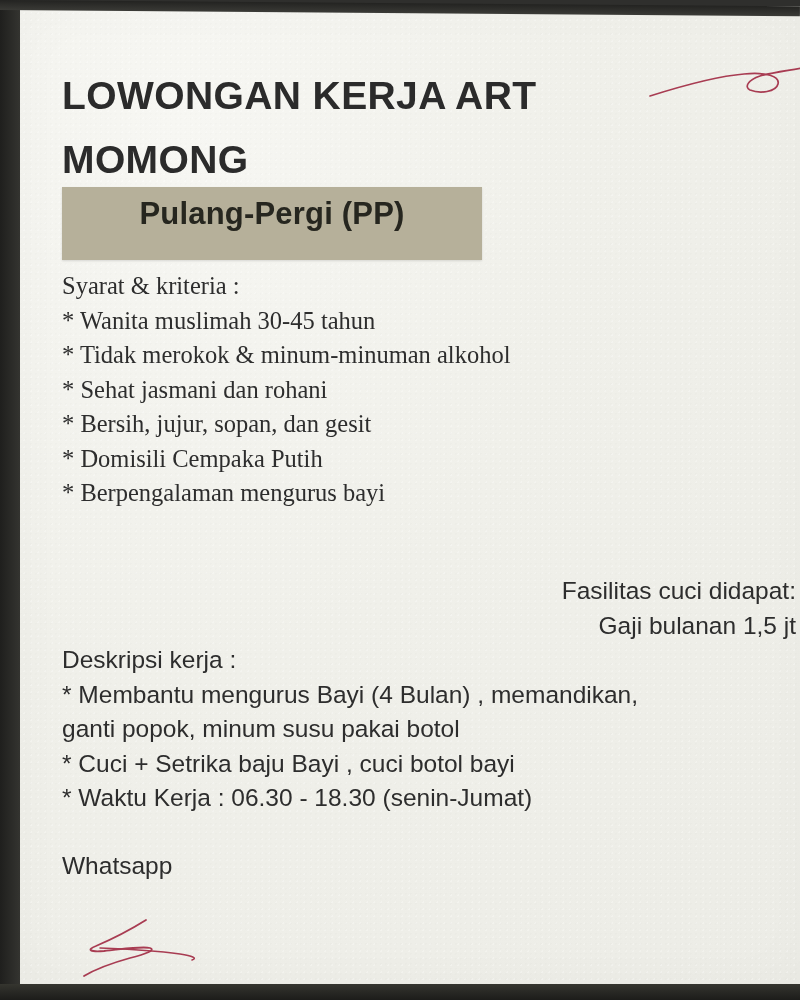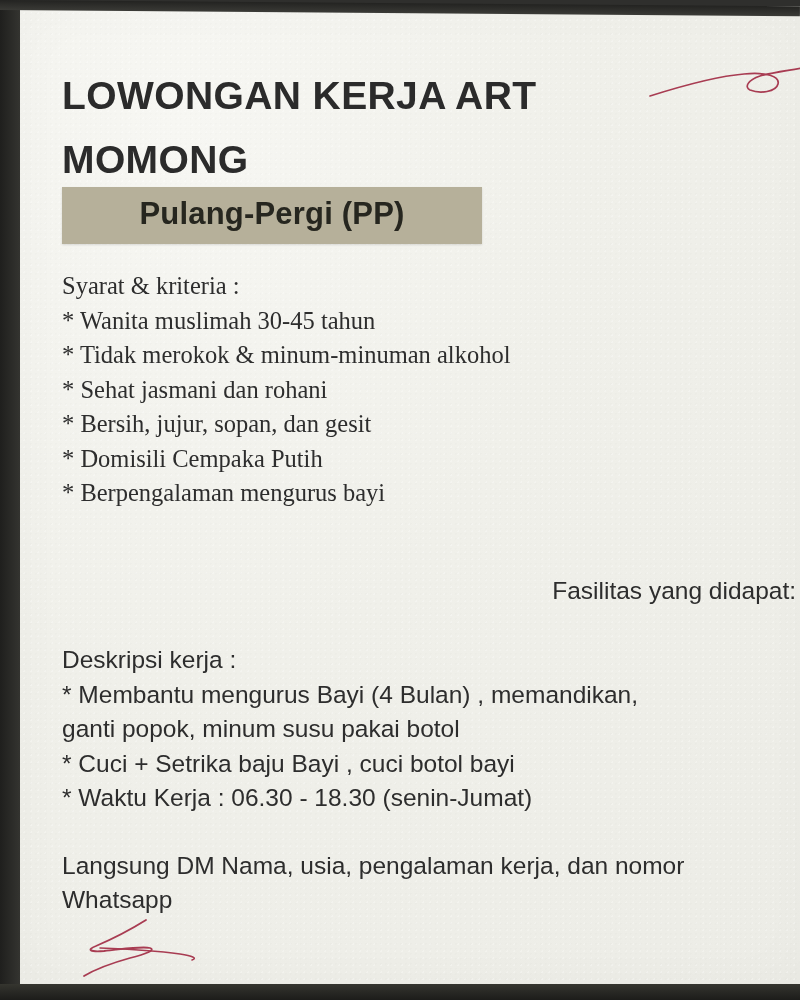--- a/index.html
+++ b/index.html
@@ -73,21 +73,21 @@
     letter-spacing: 0.4px;
     color: #2b2b2b;
     text-transform: uppercase;
   }
 
   .badge {
     position: absolute;
     left: 44px;
     top: 181px;
     width: 420px;
-    height: 57px;
+    height: 73px;
     background: #b6b09a;
     box-shadow: 0 1px 2px rgba(0,0,0,0.12);
   }
   .badge-label {
     position: absolute;
     left: 0; right: 0; top: 9px;
     text-align: center;
     font-size: 31px;
     font-weight: 800;
     letter-spacing: 0.2px;
@@ -167,33 +167,33 @@
         <div class="req-line">Syarat &amp; kriteria :</div>
         <div class="req-line">* Wanita muslimah 30-45 tahun</div>
         <div class="req-line">* Tidak merokok &amp; minum-minuman alkohol</div>
         <div class="req-line">* Sehat jasmani dan rohani</div>
         <div class="req-line">* Bersih, jujur, sopan, dan gesit</div>
         <div class="req-line">* Domisili Cempaka Putih</div>
         <div class="req-line">* Berpengalaman mengurus bayi</div>
       </div>
 
       <div class="facilities">
-        <div>Fasilitas yang didapat:</div>
+        <div>Fasilitas cuci didapat:</div>
+        <div>Gaji bulanan 1,5 jt</div>
       </div>
 
       <div class="body-block desc-block">
         <div class="desc-head">Deskripsi kerja :</div>
         <div class="desc-line">*  Membantu  mengurus  Bayi  (4  Bulan) ,  memandikan,</div>
         <div class="desc-line">ganti popok, minum susu pakai botol</div>
         <div class="desc-line">* Cuci + Setrika baju Bayi , cuci botol bayi</div>
         <div class="desc-line">* Waktu Kerja : 06.30 - 18.30 (senin-Jumat)</div>
       </div>
 
       <div class="closing">
-        <div>Langsung DM Nama, usia, pengalaman kerja, dan nomor</div>
         <div>Whatsapp</div>
       </div>
 
       <svg class="squiggle-tr" viewBox="0 0 160 56">
         <path d="M2 42 C 40 30, 70 22, 96 20 C 118 18, 132 22, 130 30 C 128 38, 112 40, 102 36 C 96 33, 100 26, 112 22 C 126 18, 146 16, 159 13" fill="none" stroke="#a83c52" stroke-width="1.7" stroke-linecap="round"></path>
       </svg>
 
       <svg class="squiggle-bl" viewBox="0 0 150 62">
         <path d="M66 2 C 50 12, 30 22, 16 28 C 6 32, 10 34, 24 33 C 44 31, 62 28, 70 30 C 76 32, 66 36, 50 40 C 32 45, 14 52, 4 58" fill="none" stroke="#a83c52" stroke-width="1.8" stroke-linecap="round"></path>
         <path d="M20 30 C 46 31, 78 33, 100 36 C 112 38, 118 40, 112 42" fill="none" stroke="#a83c52" stroke-width="1.5" stroke-linecap="round"></path>

